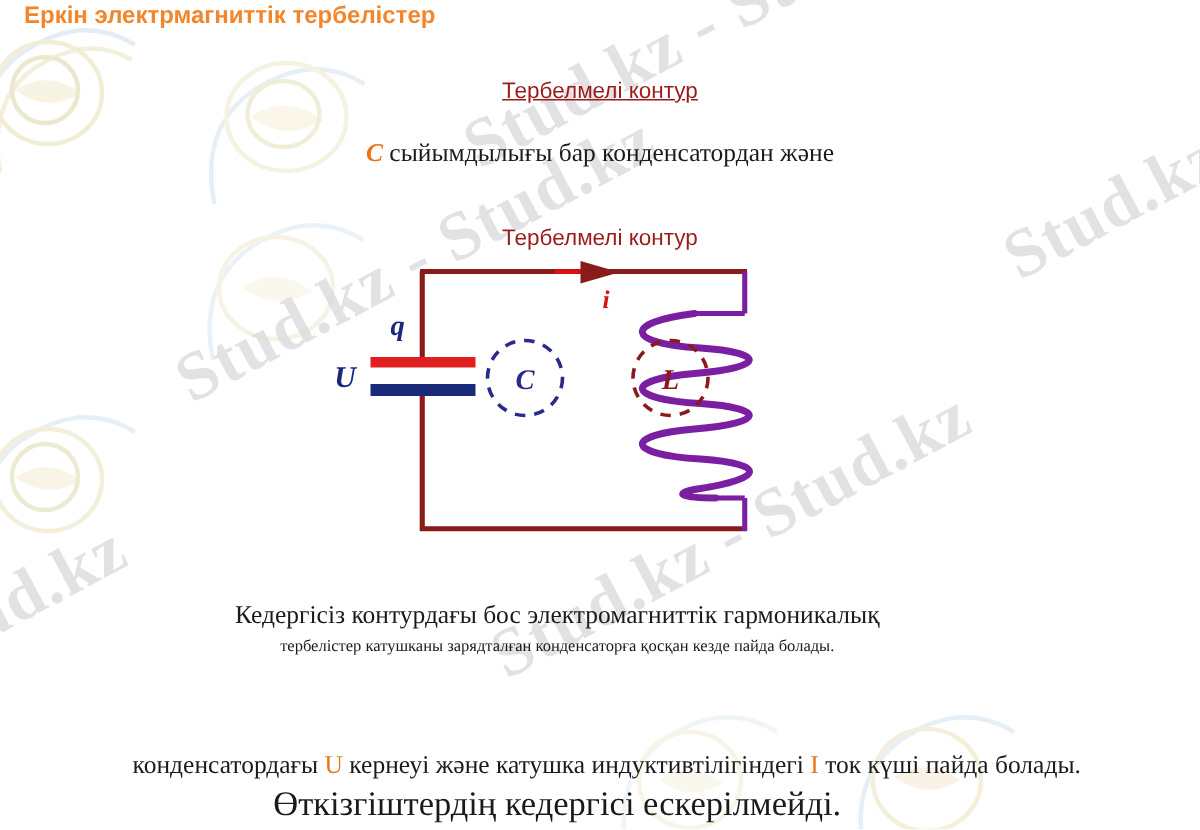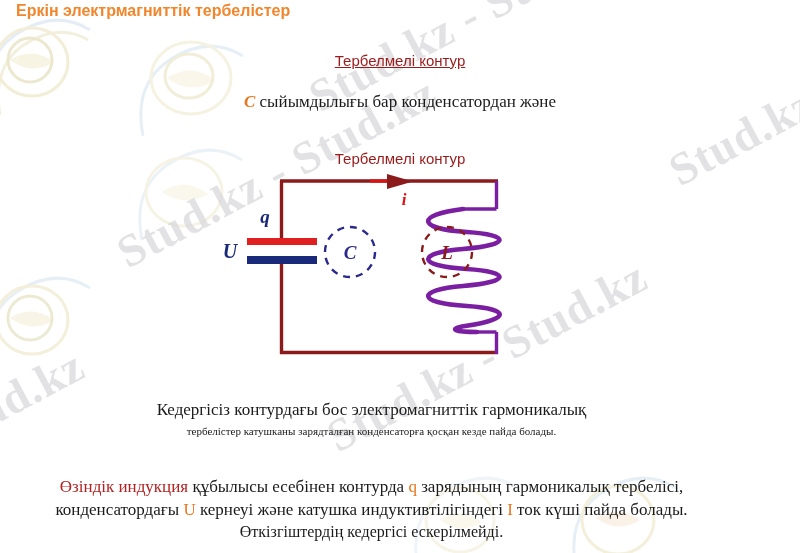--- a/index.html
+++ b/index.html
@@ -126,22 +126,22 @@
     text-align: center;
     font-family: "Liberation Serif", serif;
     color: #1a1a1a;
     z-index: 6;
     white-space: nowrap;
   }
   #p1-l1 { top: 400px; font-size: 17px; }
   #p1-l2 { top: 425px; font-size: 11px; }
 
   #p2-l1 { top: 477px; font-size: 17px; }
-  #p2-l2 { top: 500px; font-size: 17px; }
-  #p2-l3 { top: 523px; font-size: 16px; }
+  #p2-l2 { top: 500px; font-size: 17px; padding-left: 33px; }
+  #p2-l3 { top: 523px; font-size: 23px; }
 
   .sym-red { color: #b22222; }
   .sym-q { color: #e8751a; }
   .sym-u { color: #e8751a; }
 </style>
 </head>
 <body>
 
 <div id="slide">
 
@@ -268,19 +268,18 @@
     <text x="15" y="90" font-family="Liberation Serif, serif" font-size="20" font-style="italic" font-weight="bold" fill="#1a2a7a" text-anchor="middle">U</text>
 
     <text x="135" y="91" font-family="Liberation Serif, serif" font-size="19" font-style="italic" font-weight="bold" fill="#2a2a8c" text-anchor="middle">C</text>
 
     <text x="232" y="91" font-family="Liberation Serif, serif" font-size="19" font-style="italic" font-weight="bold" fill="#8b1a1a" text-anchor="middle">L</text>
   </svg>
 
   <div class="para-line" id="p1-l1">Кедергісіз контурдағы бос электромагниттік гармоникалық</div>
   <div class="para-line" id="p1-l2">тербелістер катушканы зарядталған конденсаторға қосқан кезде пайда болады.</div>
 
-  <div class="para-line" id="p2-l1"><span class="sym-red">Өзіндік индукция</span><span> құбылысы есебінен контурда  </span><span class="sym-q">q</span><span> зарядының гармоникалық тербелісі,</span></div>
 
   <div class="para-line" id="p2-l2"><span>конденсатордағы </span><span class="sym-u">U</span><span> кернеуі және катушка индуктивтілігіндегі </span><span class="sym-u">I</span><span> ток күші пайда болады.</span></div>
 
   <div class="para-line" id="p2-l3">Өткізгіштердің кедергісі ескерілмейді.</div>
 
 </div>
 
 </body></html>

